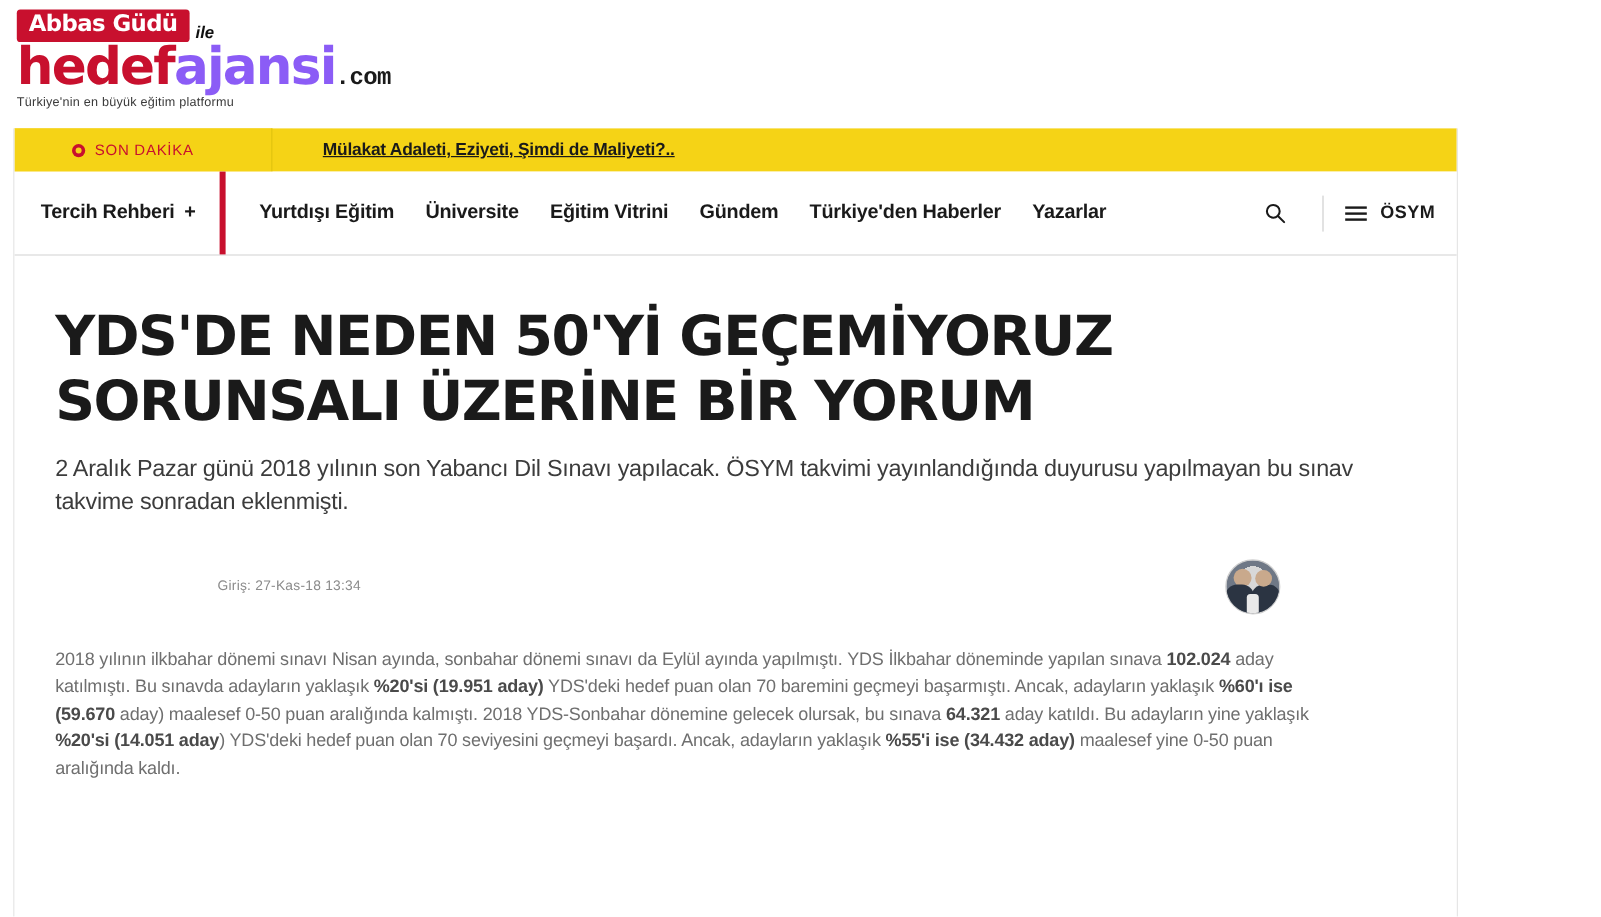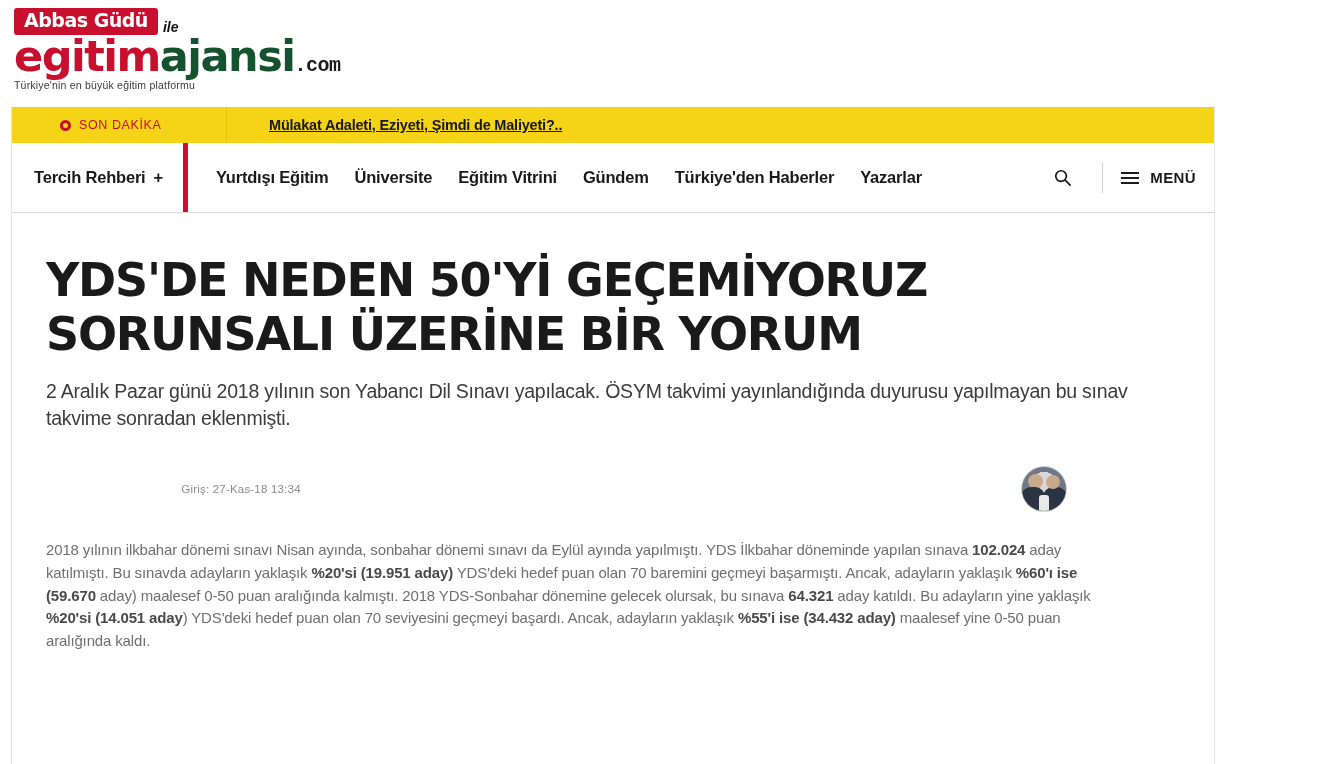--- a/index.html
+++ b/index.html
@@ -55,21 +55,21 @@
     font-family: "DejaVu Sans", sans-serif;
     font-weight: bold;
     font-size: 43px;
     color: #c8102e;
     letter-spacing: -1.5px;
   }
   .logo-ajansi {
     font-family: "DejaVu Sans", sans-serif;
     font-weight: bold;
     font-size: 43px;
-    color: #14532d;
+    color: #8b5cf6;
     letter-spacing: -1.5px;
   }
   .logo-com {
     font-family: Liberation Mono, monospace;
     font-weight: bold;
     font-size: 20px;
     color: #1a1a1a;
     letter-spacing: -0.5px;
   }
   .logo-tagline {
@@ -303,21 +303,21 @@
 </head>
 <body>
 
 <div id="page">
 
   <div class="masthead">
     <div>
       <span class="logo-badge">Abbas Güdü</span><span class="logo-ile">ile</span>
     </div>
     <div class="logo-main">
-      <span class="logo-egitim">egitim</span><span class="logo-ajansi">ajansi</span><span class="logo-com">.com</span>
+      <span class="logo-egitim">hedef</span><span class="logo-ajansi">ajansi</span><span class="logo-com">.com</span>
     </div>
     <div class="logo-tagline">Türkiye'nin en büyük eğitim platformu</div>
   </div>
 
   <div class="breaking-bar">
     <div class="breaking-label">
       <span class="dot-red"></span>
       <span>SON DAKİKA</span>
     </div>
     <div class="breaking-text">Mülakat Adaleti, Eziyeti, Şimdi de Maliyeti?..</div>
@@ -343,21 +343,21 @@
           <line x1="12.8" y1="12.8" x2="18" y2="18" stroke-linecap="round"></line>
         </svg>
       </div>
       <div class="nav-sep"></div>
       <div class="menu-btn">
         <span class="hamburger">
             <i></i>
             <i></i>
             <i></i>
           </span>
-        <span>MENÜ</span>
+        <span>ÖSYM</span>
       </div>
     </div>
   </div>
 
   <div class="article">
     <h1 class="headline">YDS'DE NEDEN 50'Yİ GEÇEMİYORUZ SORUNSALI ÜZERİNE BİR YORUM</h1>
     <p class="summary">2 Aralık Pazar günü 2018 yılının son Yabancı Dil Sınavı yapılacak. ÖSYM takvimi yayınlandığında duyurusu yapılmayan bu sınav takvime sonradan eklenmişti.</p>
 
     <div class="meta-row">
       <div class="meta-date">Giriş: 27-Kas-18 13:34</div>

